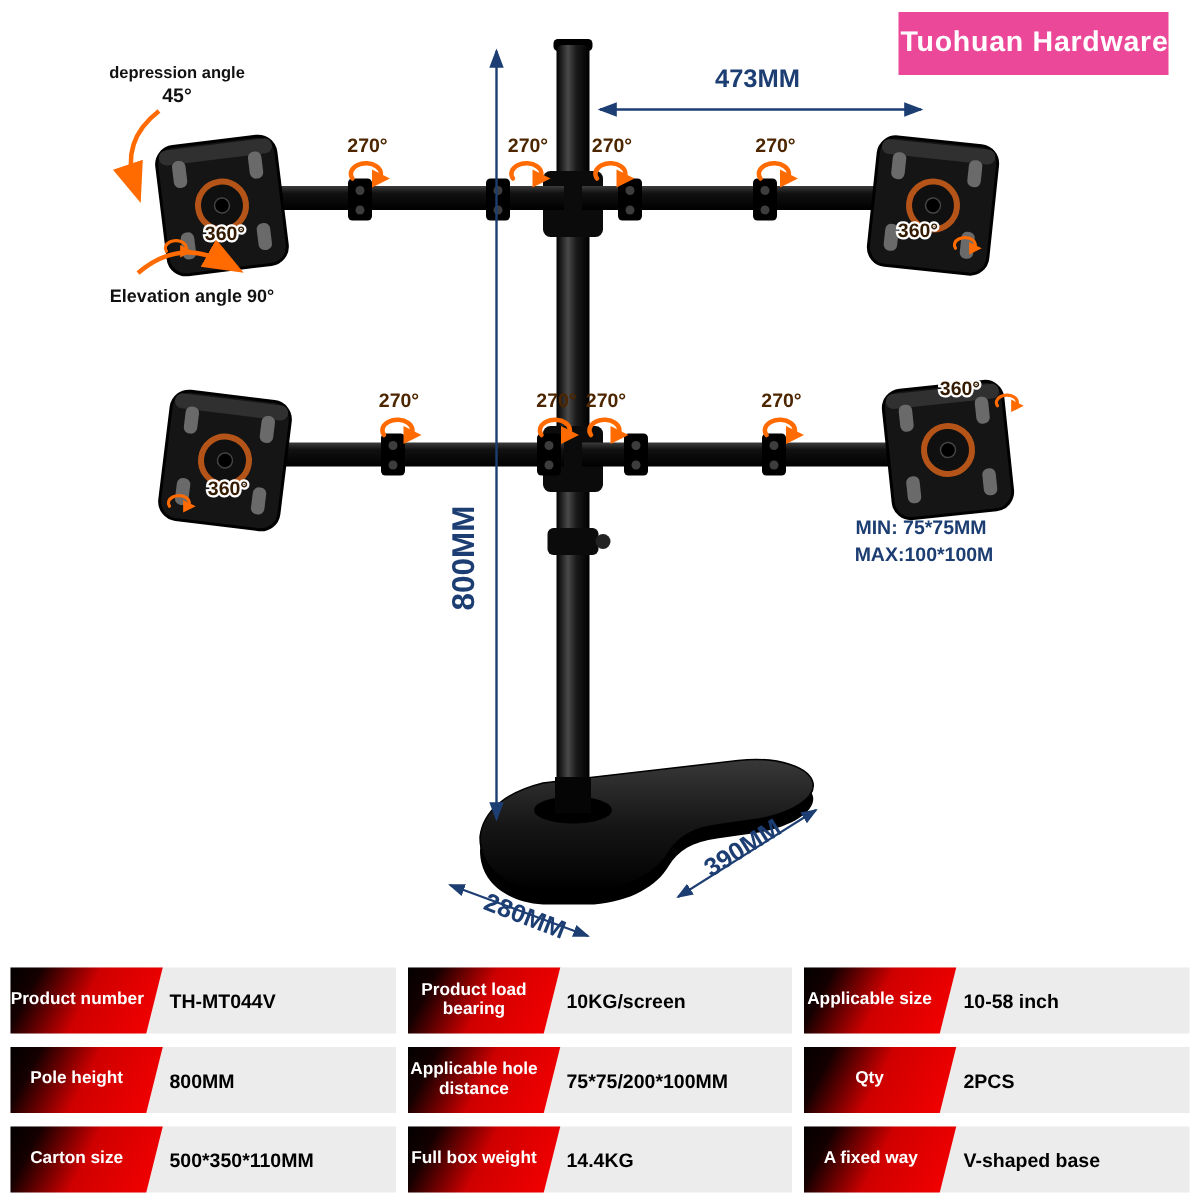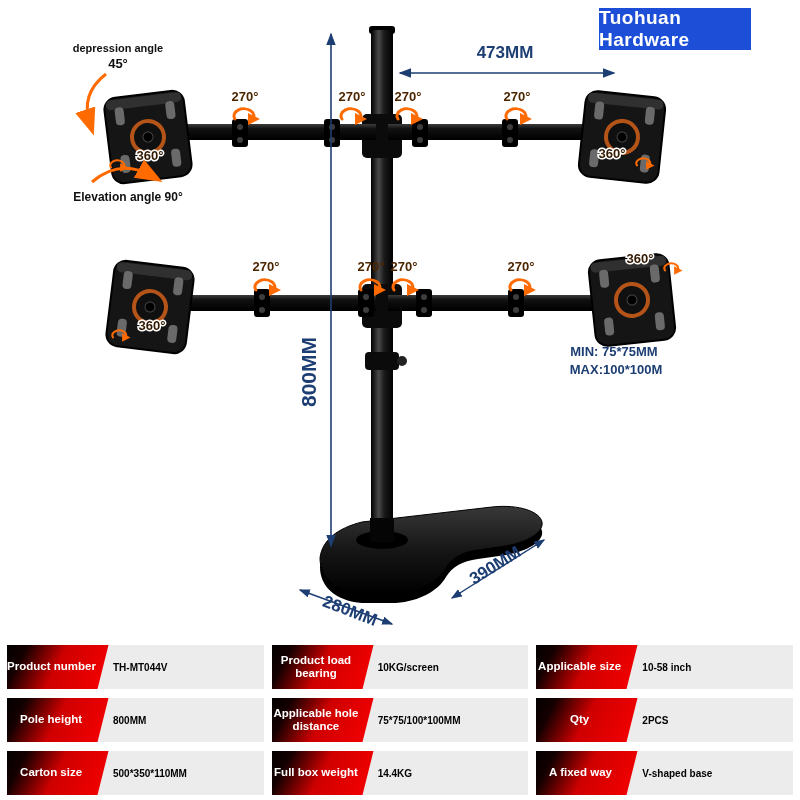--- a/index.html
+++ b/index.html
@@ -1,34 +1,34 @@
 <!DOCTYPE html>
 <html><head>
 <meta charset="utf-8">
 <style>
   html,body{margin:0;padding:0;background:#fff;}
   .stage{position:relative;width:800px;height:800px;background:#ffffff;overflow:hidden;
          font-family:"Liberation Sans",sans-serif;}
-  .brand{position:absolute;left:599px;top:8px;width:152px;height:42px;background:#1d4ed8;
+  .brand{position:absolute;left:599px;top:8px;width:180px;height:42px;background:#ec4899;
          display:flex;align-items:center;justify-content:flex-end;color:#fff;font-weight:700;
          font-size:19px;letter-spacing:.5px;}
   .diagram-svg{position:absolute;left:0;top:0;}
   svg text{font-family:"Liberation Sans",sans-serif;font-weight:bold;}
 
   .spec-grid{position:absolute;left:7px;top:645px;width:786px;
              display:grid;grid-template-columns:1fr 1fr 1fr;gap:9px 8px;}
   .cell{position:relative;height:44px;background:#ececec;display:flex;align-items:center;
         overflow:hidden;}
   .badge{flex:0 0 auto;width:104px;height:46px;margin-left:-8px;
          transform:skewX(-14deg);
          background:linear-gradient(105deg,#000 0%,#140000 20%,#cf0000 55%,#f10000 100%);
          display:flex;align-items:center;justify-content:center;}
   .badge-text{display:block;transform:skewX(14deg);color:#fff;font-weight:700;
               font-size:11.5px;line-height:1.15;text-align:center;padding:0 6px;}
-  .value{margin-left:10px;font-weight:700;font-size:10px;color:#000;white-space:nowrap;}
+  .value{margin-left:10px;font-weight:700;font-size:13px;color:#000;white-space:nowrap;}
 </style>
 </head>
 <body>
 
 <div class="stage">
 
   <svg class="diagram-svg" width="800" height="645" viewBox="0 0 800 645">
     <defs>
       <linearGradient id="poleG" x1="0" y1="0" x2="1" y2="0">
         <stop offset="0" stop-color="#000"></stop>
@@ -219,21 +219,21 @@
       <div class="badge">
         <span class="badge-text">Pole height</span>
       </div>
       <span class="value">800MM</span>
     </div>
 
     <div class="cell">
       <div class="badge">
         <span class="badge-text">Applicable hole distance</span>
       </div>
-      <span class="value">75*75/100*100MM</span>
+      <span class="value">75*75/200*100MM</span>
     </div>
 
     <div class="cell">
       <div class="badge">
         <span class="badge-text">Qty</span>
       </div>
       <span class="value">2PCS</span>
     </div>
 
     <div class="cell">

